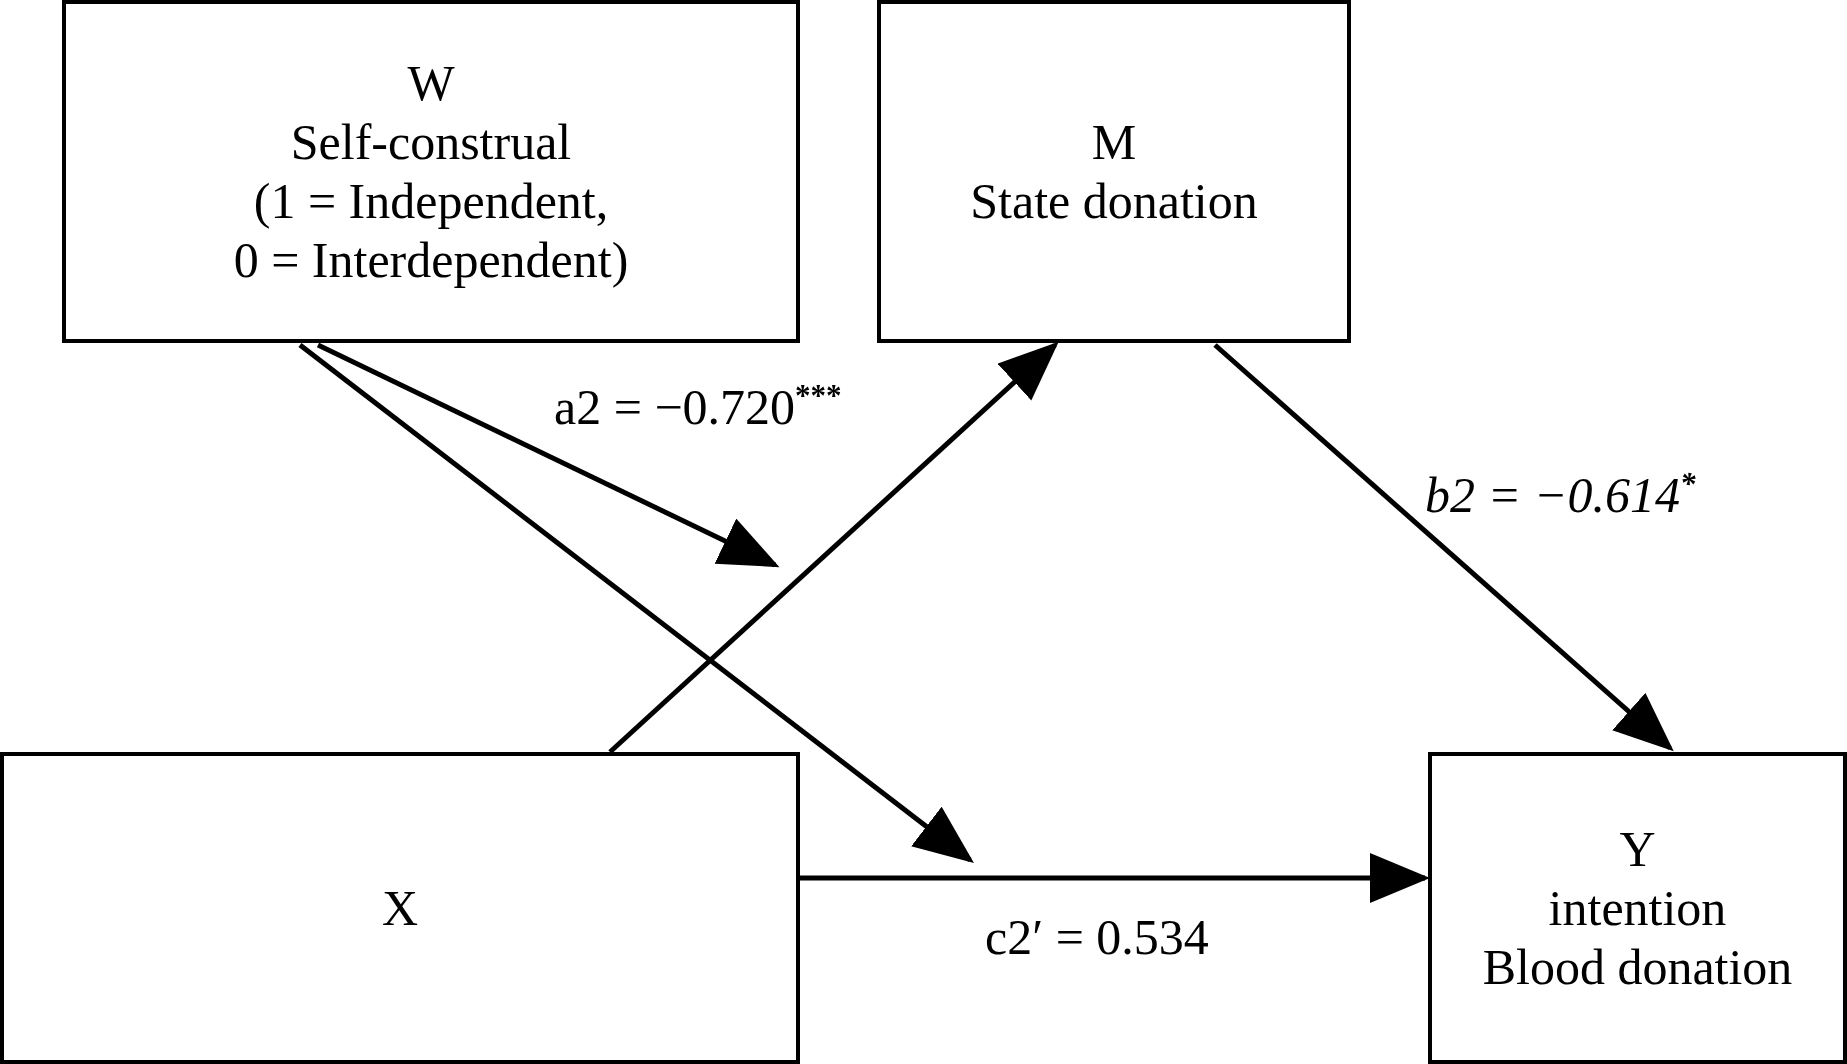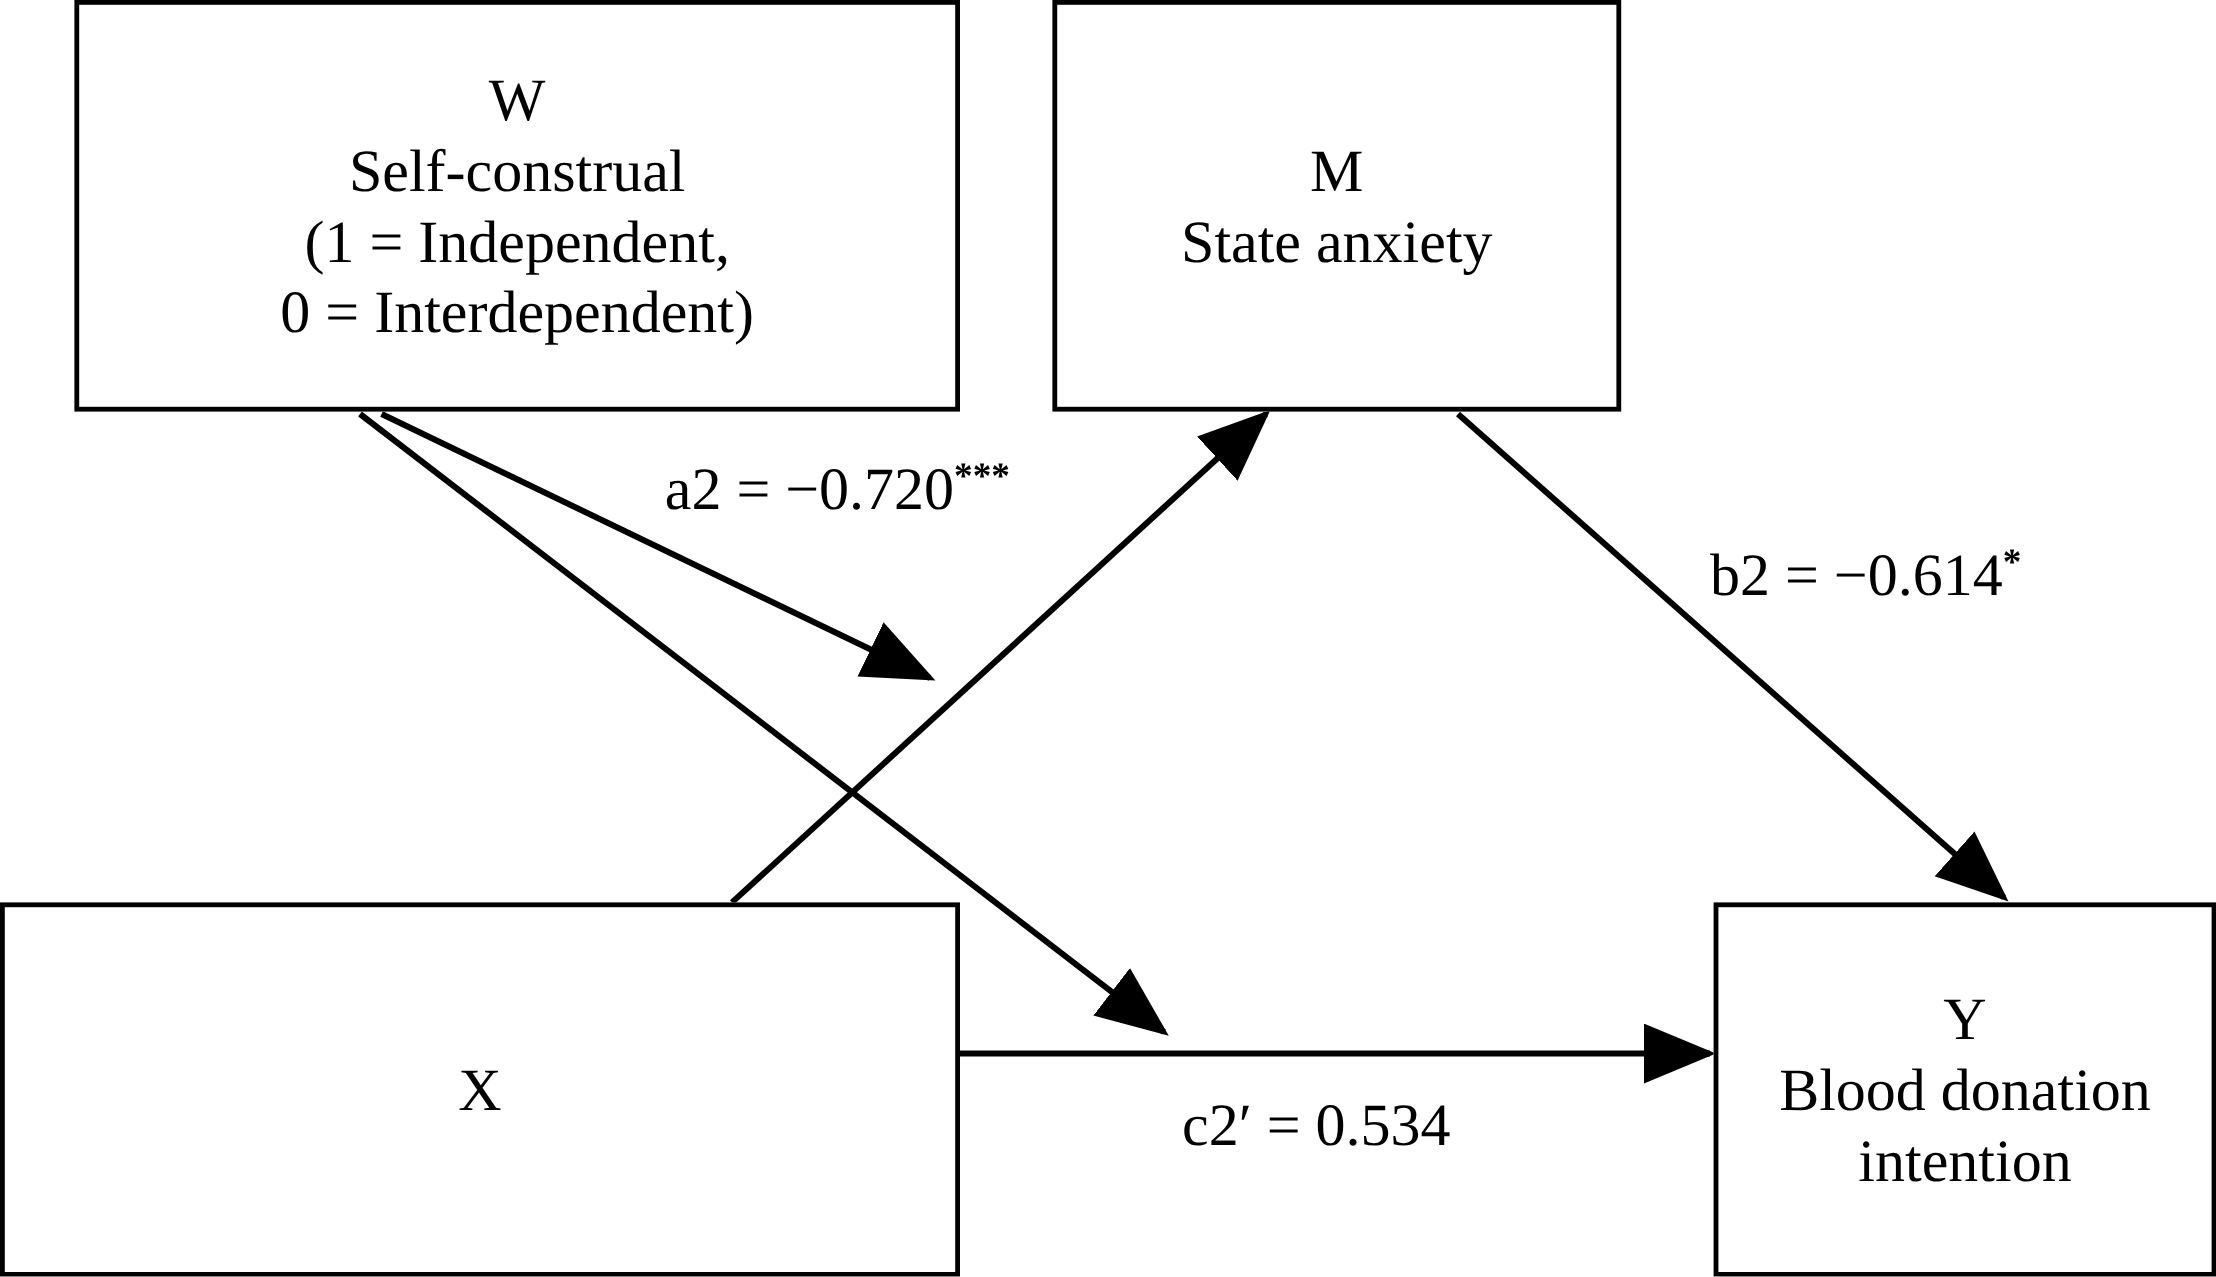--- a/index.html
+++ b/index.html
@@ -65,21 +65,21 @@
     font-size: 50px;
   }
   .edge-label {
     position: absolute;
     font-size: 50px;
     white-space: nowrap;
     z-index: 4;
     background: transparent;
   }
   #label-a2 { left: 554px; top: 378px; }
-  #label-b2 { left: 1425px; top: 450px; }
+  #label-b2 { left: 1425px; top: 466px; font-style: italic; }
   #label-c2 { left: 985px; top: 908px; }
   .edge-label sup {
     font-size: 0.62em;
     font-weight: bold;
     vertical-align: super;
     line-height: 0;
   }
   svg#wires {
     position: absolute;
     left: 0;
@@ -114,31 +114,31 @@
 
   <div class="node" id="node-w">
     <span class="ln">W</span>
     <span class="ln">Self-construal</span>
     <span class="ln">(1 = Independent,</span>
     <span class="ln">0 = Interdependent)</span>
   </div>
 
   <div class="node" id="node-m">
     <span class="ln">M</span>
-    <span class="ln">State anxiety</span>
+    <span class="ln">State donation</span>
   </div>
 
   <div class="node" id="node-x">
     <span class="ln">X</span>
   </div>
 
   <div class="node" id="node-y">
     <span class="ln">Y</span>
+    <span class="ln">intention</span>
     <span class="ln">Blood donation</span>
-    <span class="ln">intention</span>
   </div>
 
   <div class="edge-label" id="label-a2"><span>a2 = −0.720</span><sup>***</sup></div>
 
   <div class="edge-label" id="label-b2"><span>b2 = −0.614</span><sup>*</sup></div>
 
   <div class="edge-label" id="label-c2"><span>c2′ = 0.534</span><sup></sup></div>
 
 </div>
 

